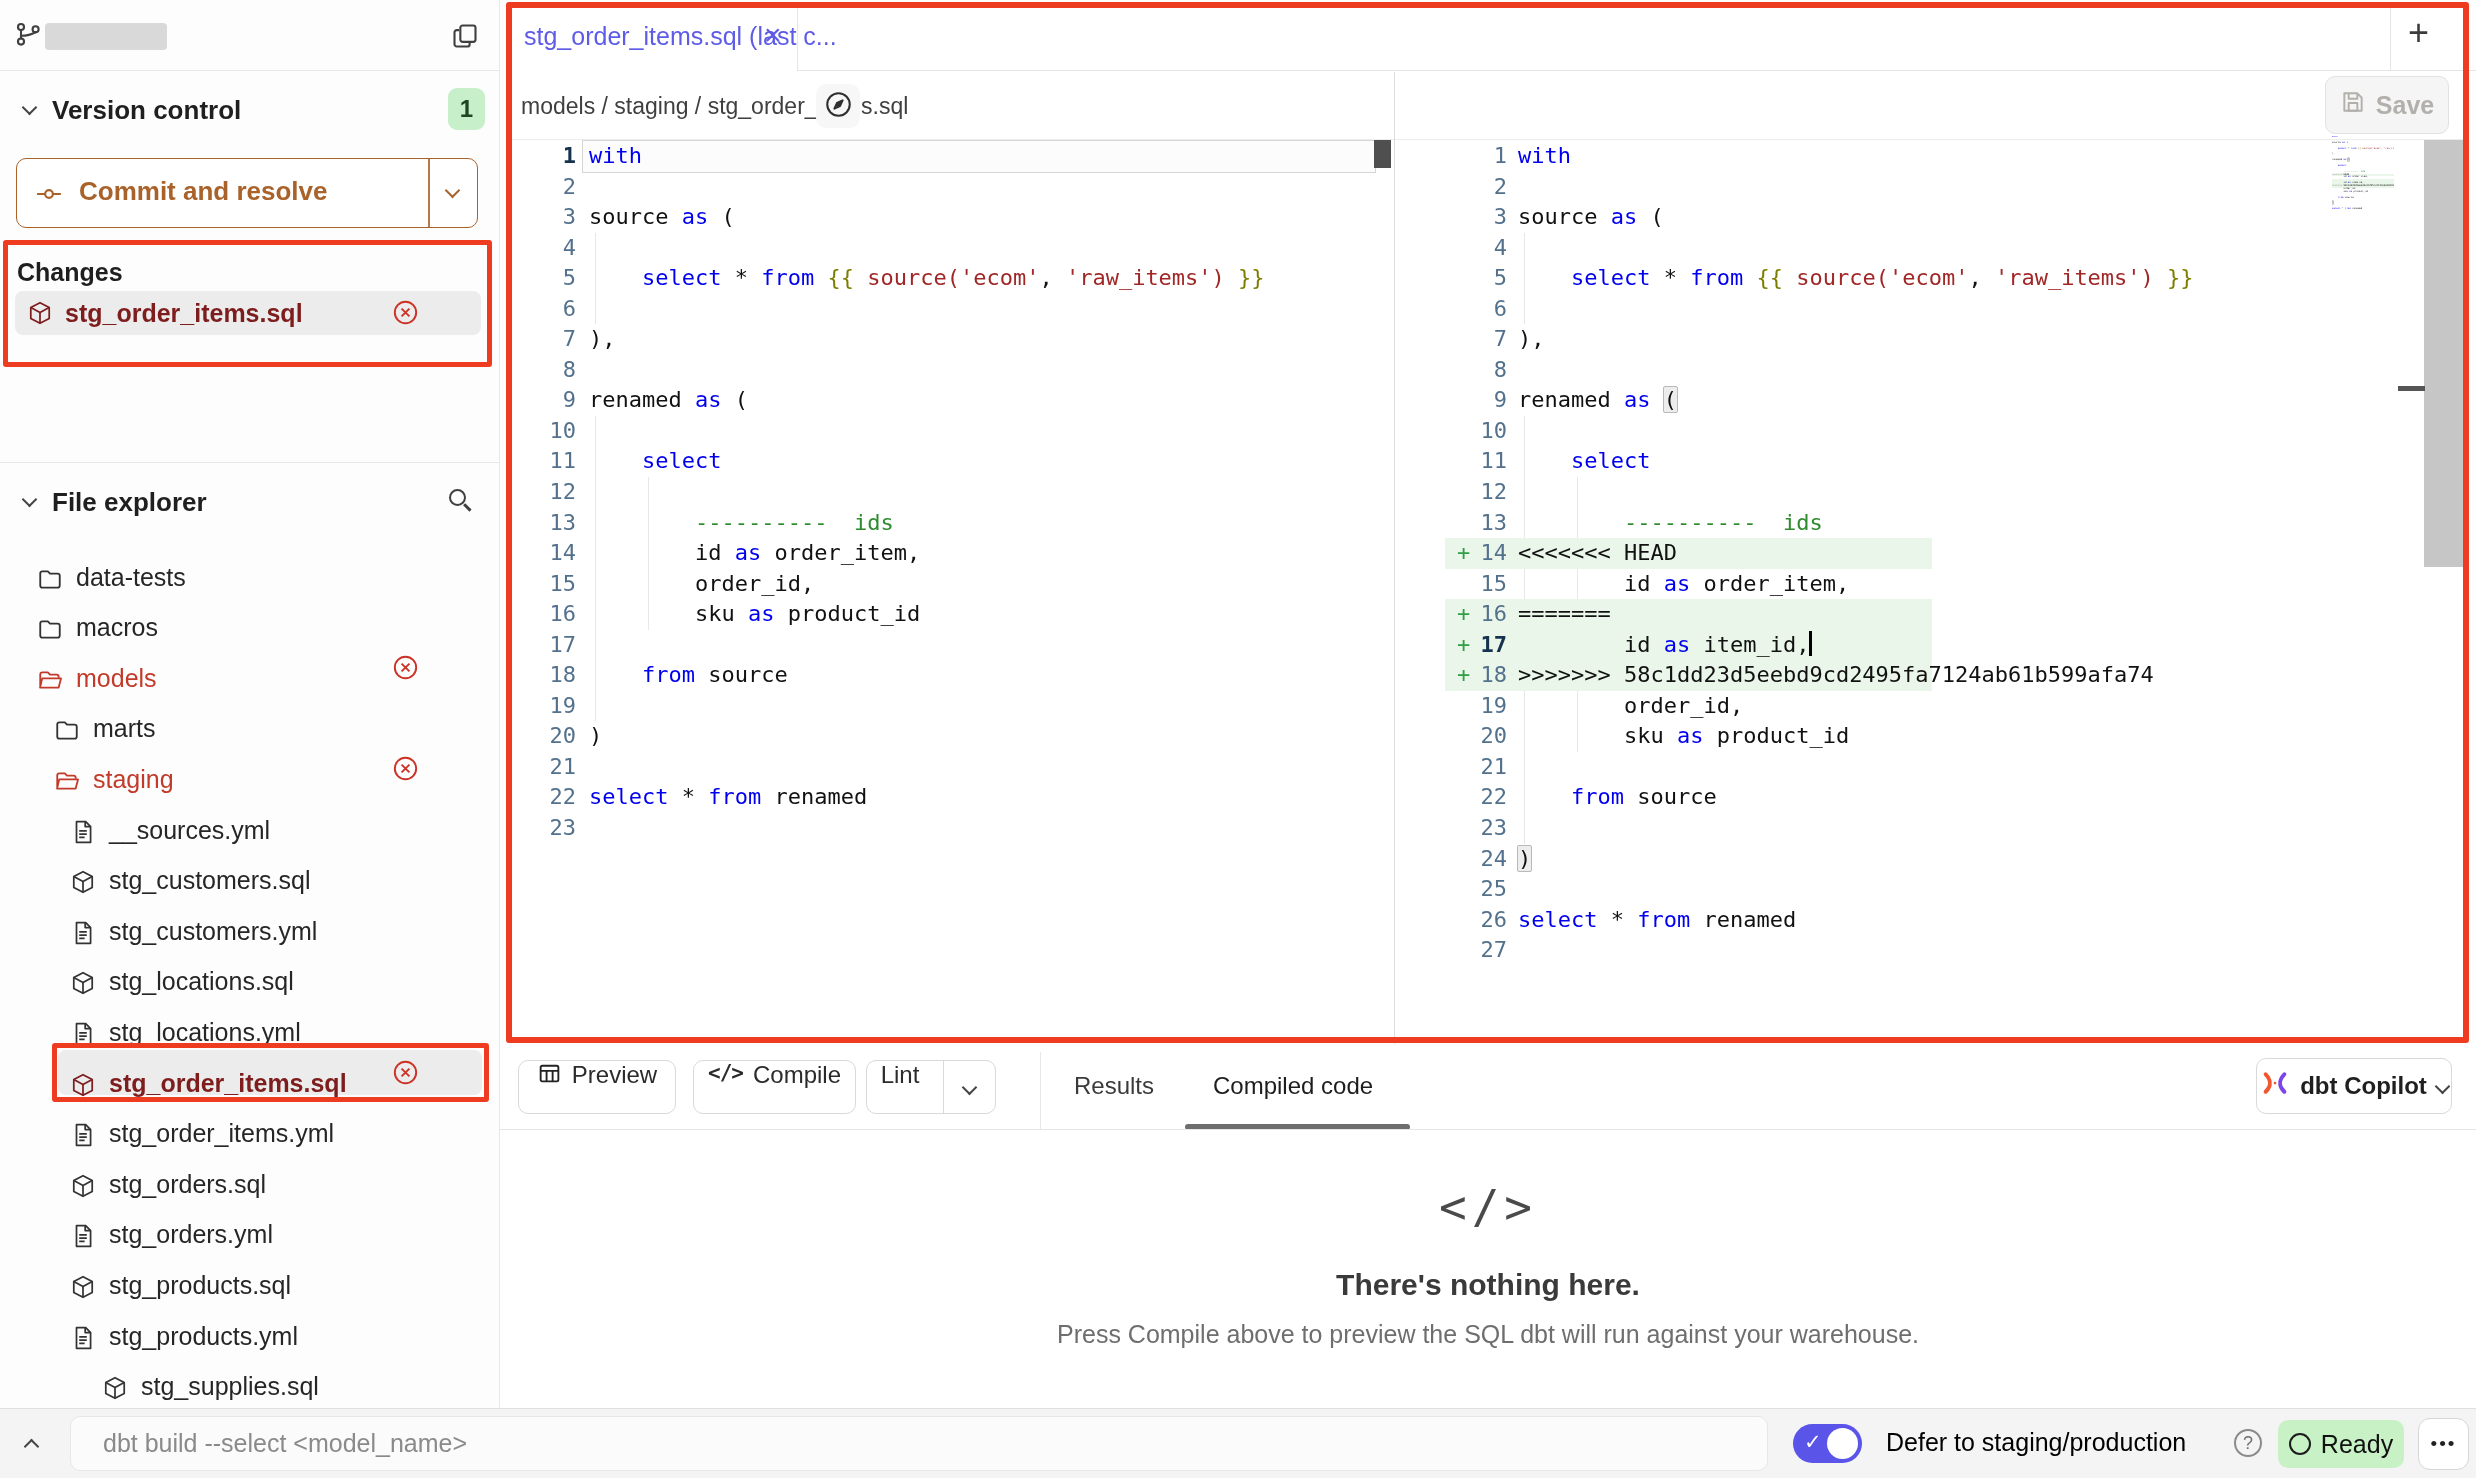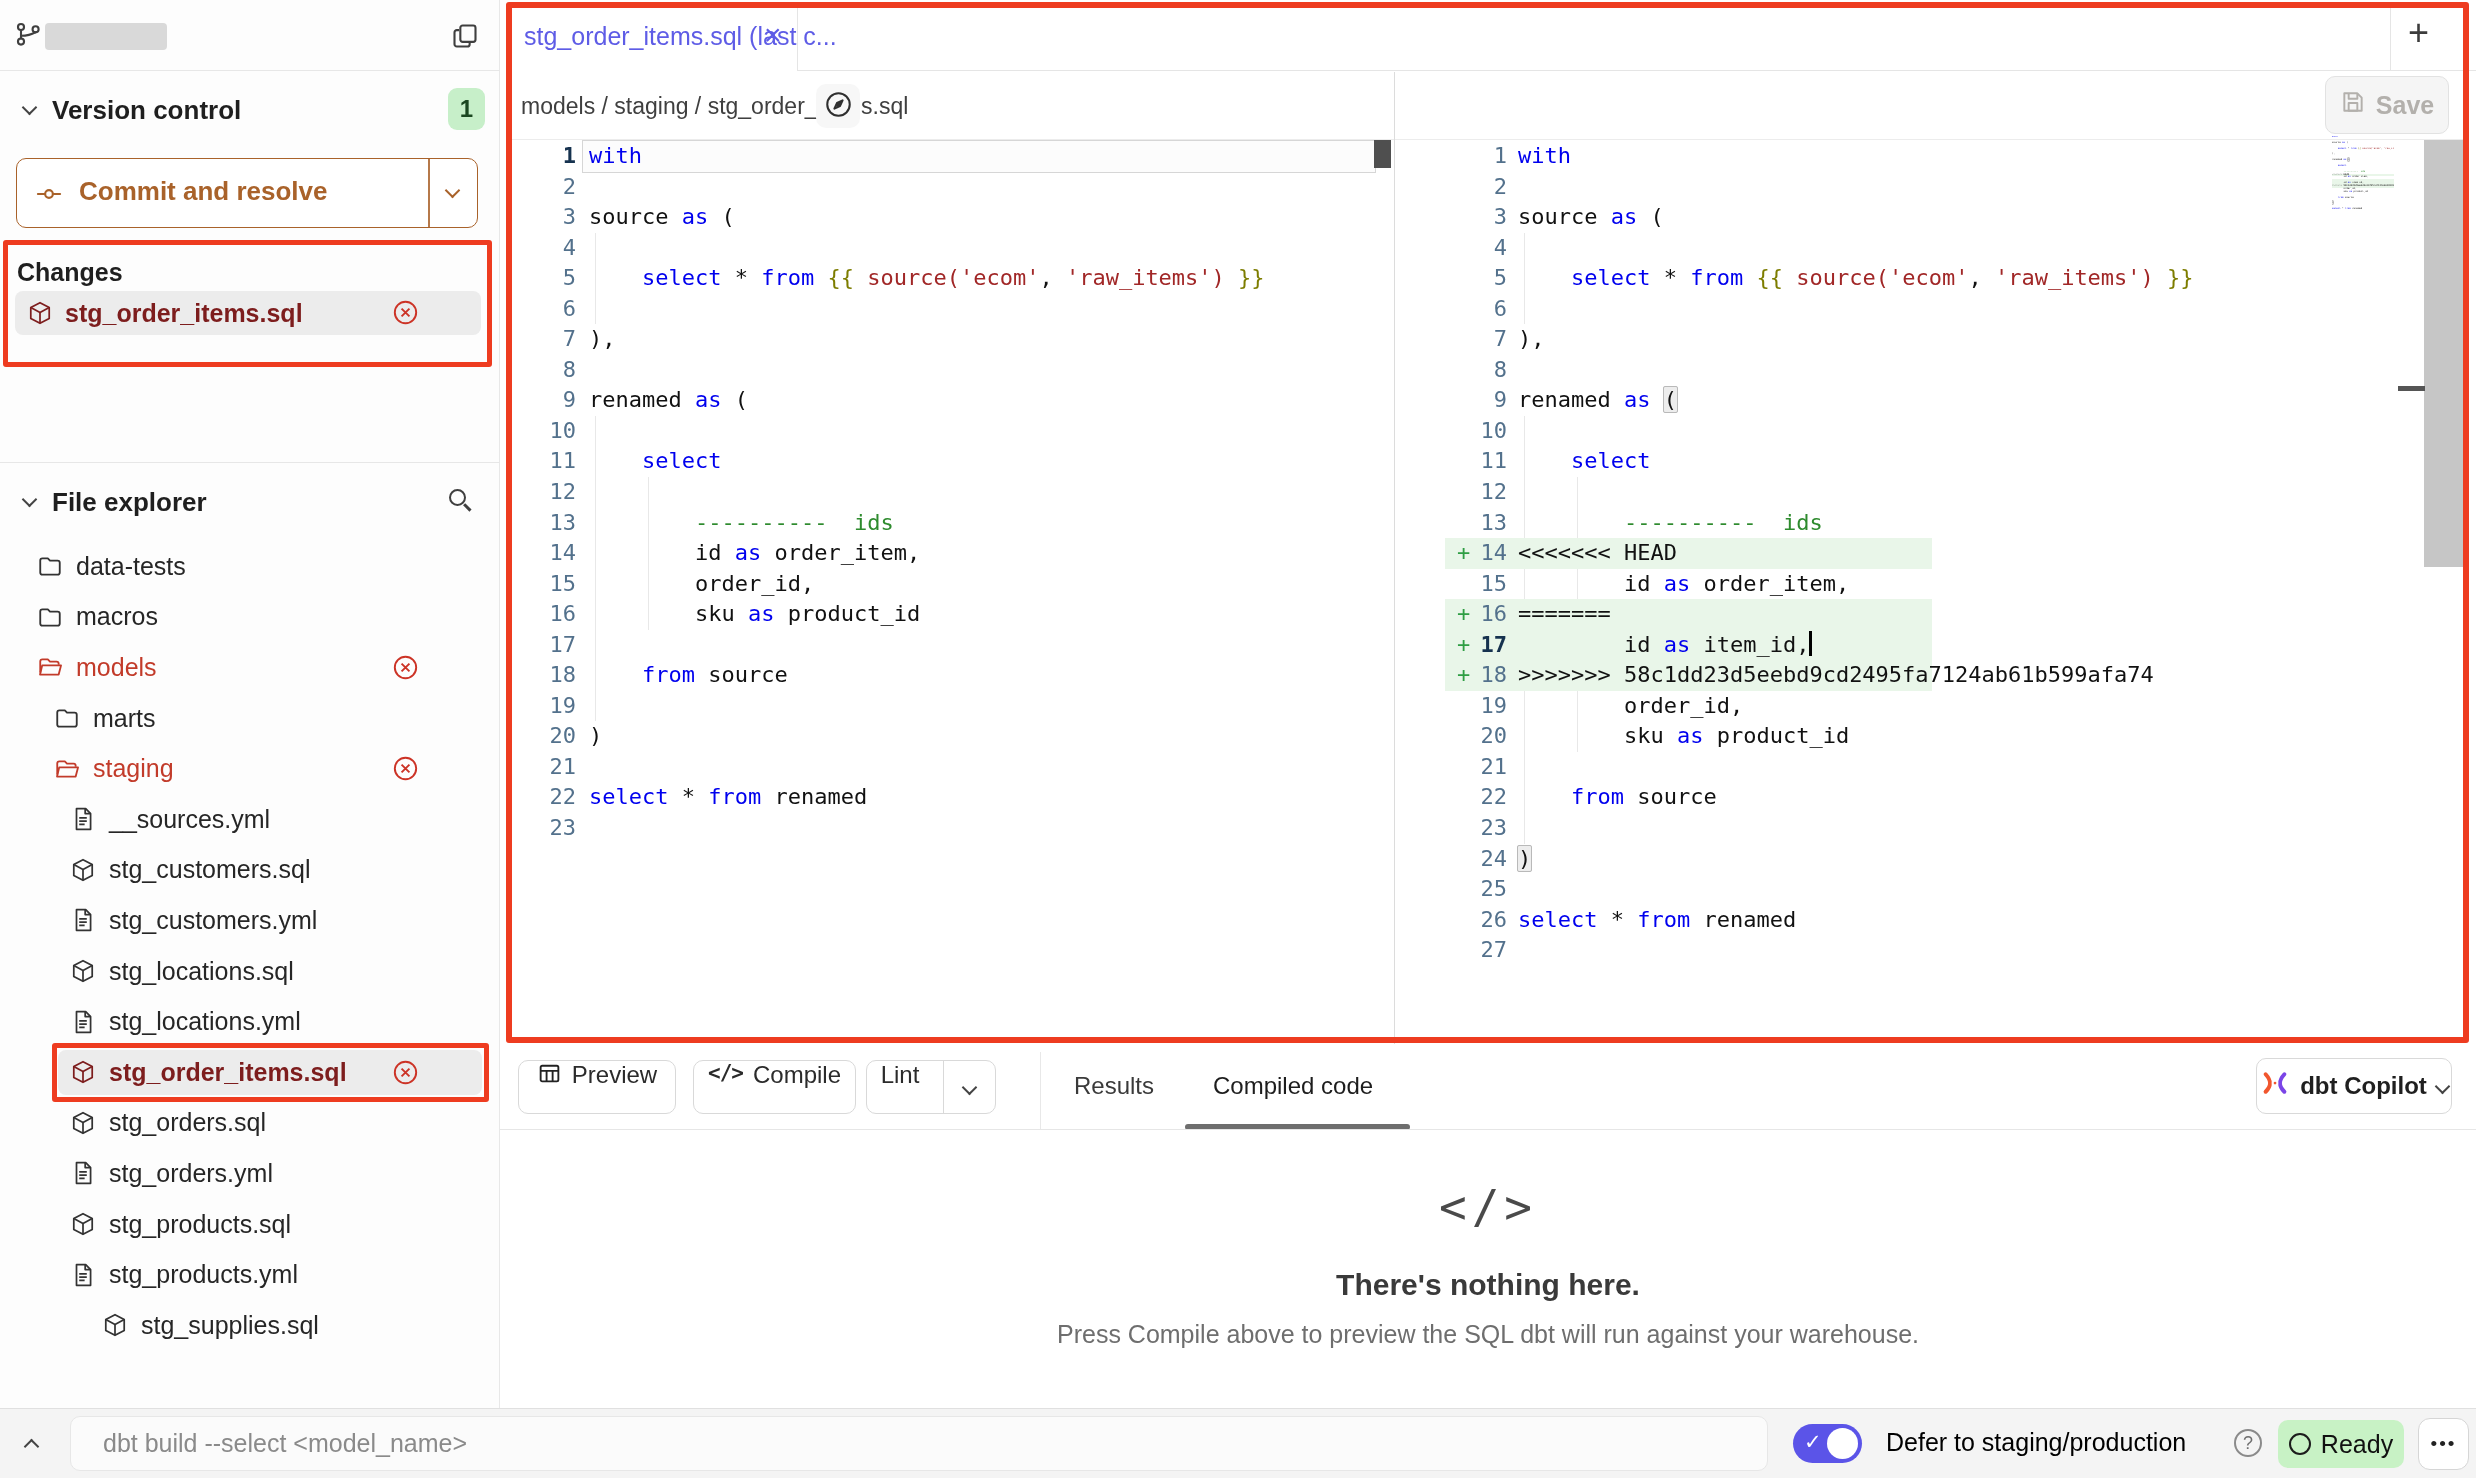--- a/index.html
+++ b/index.html
@@ -31,21 +31,21 @@
   .chg-row{position:relative;height:44px;background:#ececec;border-radius:8px;display:flex;align-items:center;
            padding:0 12px;font-size:25px;font-weight:600;color:#7d1d1d;cursor:pointer}
   .chg-row .ic{width:26px;height:26px;margin-right:12px;display:inline-flex}
   .chg-row .disc{position:absolute;left:377px;top:8px;cursor:pointer}
   .fe-divider{position:absolute;left:0;top:462px;width:500px;height:1px;background:#e7e7e7}
   .fe-chev{position:absolute;left:24px;top:494px}
   .fe-label{position:absolute;left:52px;top:487px;font-size:26px;font-weight:700}
   .icon-search{position:absolute;left:449px;top:489px;width:17px;height:17px;border:2.5px solid #3f3f3f;border-radius:50%;cursor:pointer}
   .icon-search::after{content:"";position:absolute;width:9px;height:2.5px;background:#3f3f3f;transform:rotate(45deg);right:-8px;bottom:-4px}
   #file-list{position:absolute;left:0;top:541px;width:500px;height:866px;overflow:hidden}
-  .fe-row{position:relative;height:50.6px;display:flex;align-items:center;font-size:25px;color:#262626;cursor:pointer}
+  .fe-row{position:relative;height:50.6px;display:flex;align-items:flex-end;font-size:25px;color:#262626;cursor:pointer}
   .fe-row .ic{position:relative;z-index:1;width:26px;height:26px;margin-right:13px;flex:none;display:inline-flex}
   .fe-row .lbl{position:relative;z-index:1;white-space:nowrap}
   .fe-row .disc{position:absolute;left:392px;top:50%;margin-top:-13.5px;z-index:1;cursor:pointer}
   .fe-row.red{color:#c23b2a}
   .fe-row.sel{color:#7d1d1d;font-weight:600}
   .fe-row.sel::before{content:"";position:absolute;left:58px;width:424px;top:3px;bottom:3px;background:#ececec;border-radius:8px}
 
   
   .tabbar-border{position:absolute;left:797px;top:70px;width:1679px;height:1px;background:#e5e5e5}
   .tab-sep{position:absolute;left:797px;top:4px;width:1px;height:66px;background:#e5e5e5}
@@ -311,20 +311,30 @@
           </span>
           <span class="lbl">stg_order_items.sql</span>
           <span class="disc"><svg viewBox="0 0 24 24" width="27" height="27" fill="none" stroke="#cc3326" stroke-width="1.7">
               <circle cx="12" cy="12" r="9.5"></circle>
               <path d="M8.5 8.5l7 7M15.5 8.5l-7 7"></path>
             </svg></span>
         </div>
         <div class="fe-row" style="padding-left: 70px;">
           <span class="ic">
             <svg viewBox="0 0 24 24" width="26" height="26" fill="none" stroke="#333" stroke-width="1.6" stroke-linejoin="round">
+              <path d="M6 2.5h8.5L19 7v14.5H6z"></path>
+              <path d="M14 2.5V7h5"></path>
+              <path d="M8.5 11h7M8.5 14h7M8.5 17h5"></path>
+            </svg>
+          </span>
+          <span class="lbl">stg_order_items.yml</span>
+        </div>
+        <div class="fe-row" style="padding-left: 70px;">
+          <span class="ic">
+            <svg viewBox="0 0 24 24" width="26" height="26" fill="none" stroke="#333" stroke-width="1.6" stroke-linejoin="round">
               <path d="M12 2.5 20.5 7v10L12 21.5 3.5 17V7z"></path>
               <path d="M3.5 7 12 11.5 20.5 7"></path>
               <path d="M12 11.5V21.5"></path>
             </svg>
           </span>
           <span class="lbl">stg_orders.sql</span>
         </div>
         <div class="fe-row" style="padding-left: 70px;">
           <span class="ic">
             <svg viewBox="0 0 24 24" width="26" height="26" fill="none" stroke="#333" stroke-width="1.6" stroke-linejoin="round">

